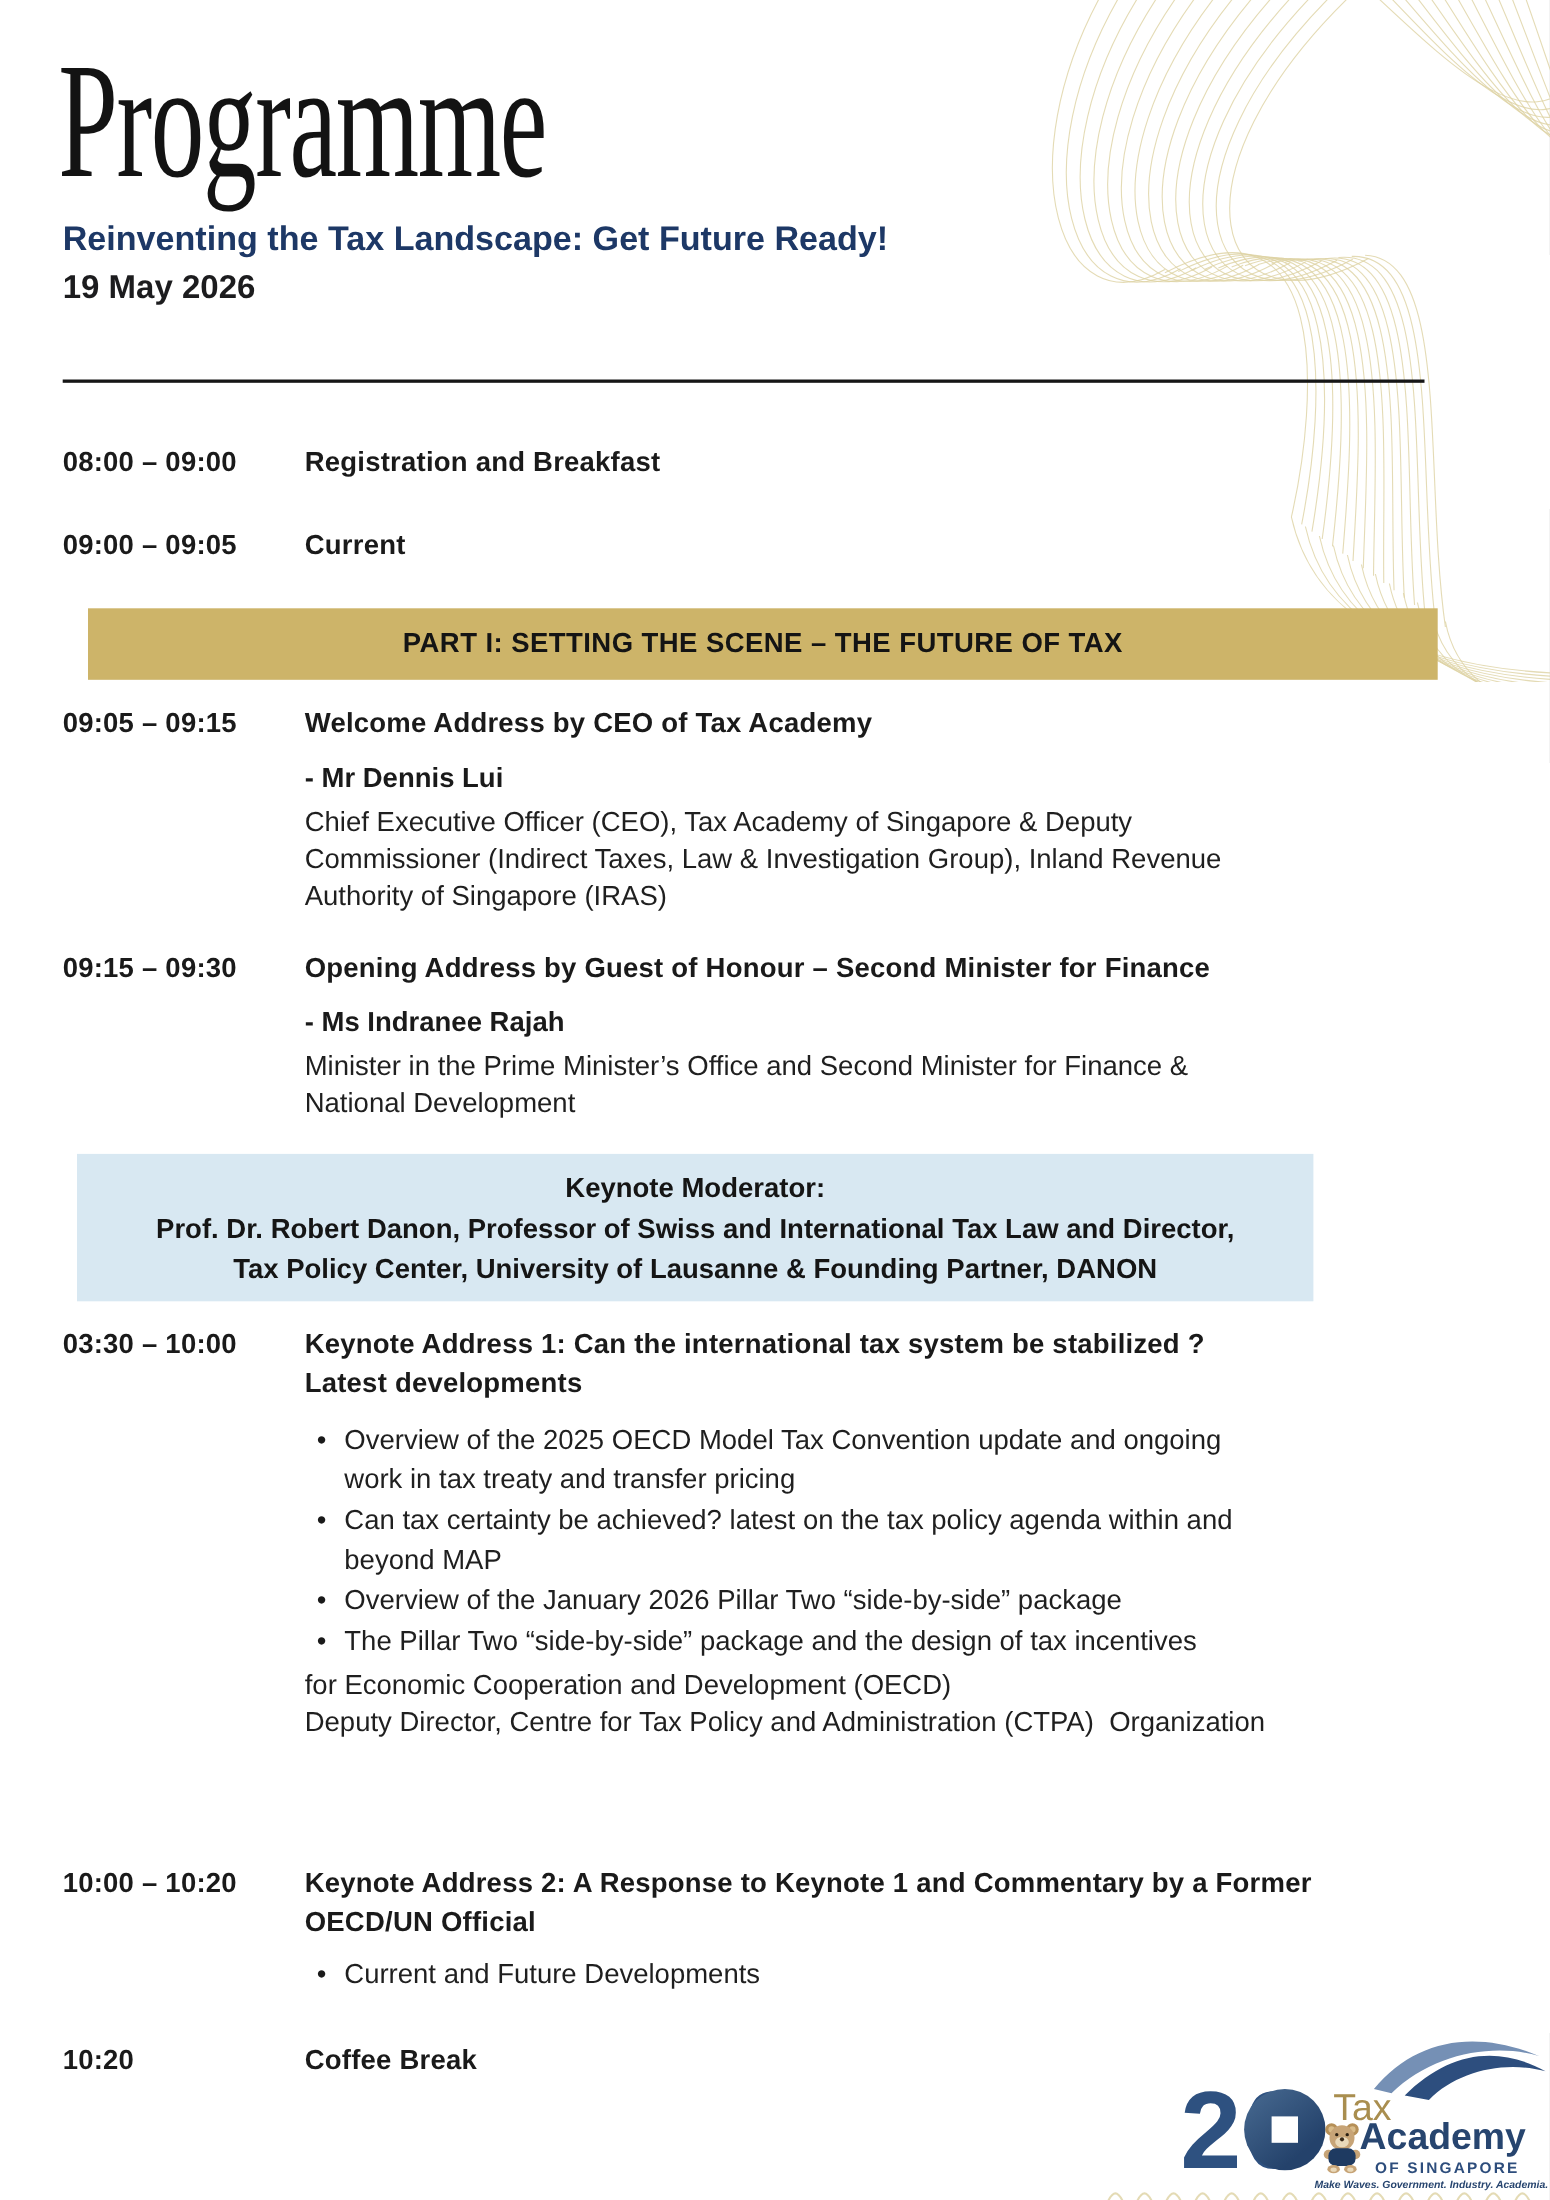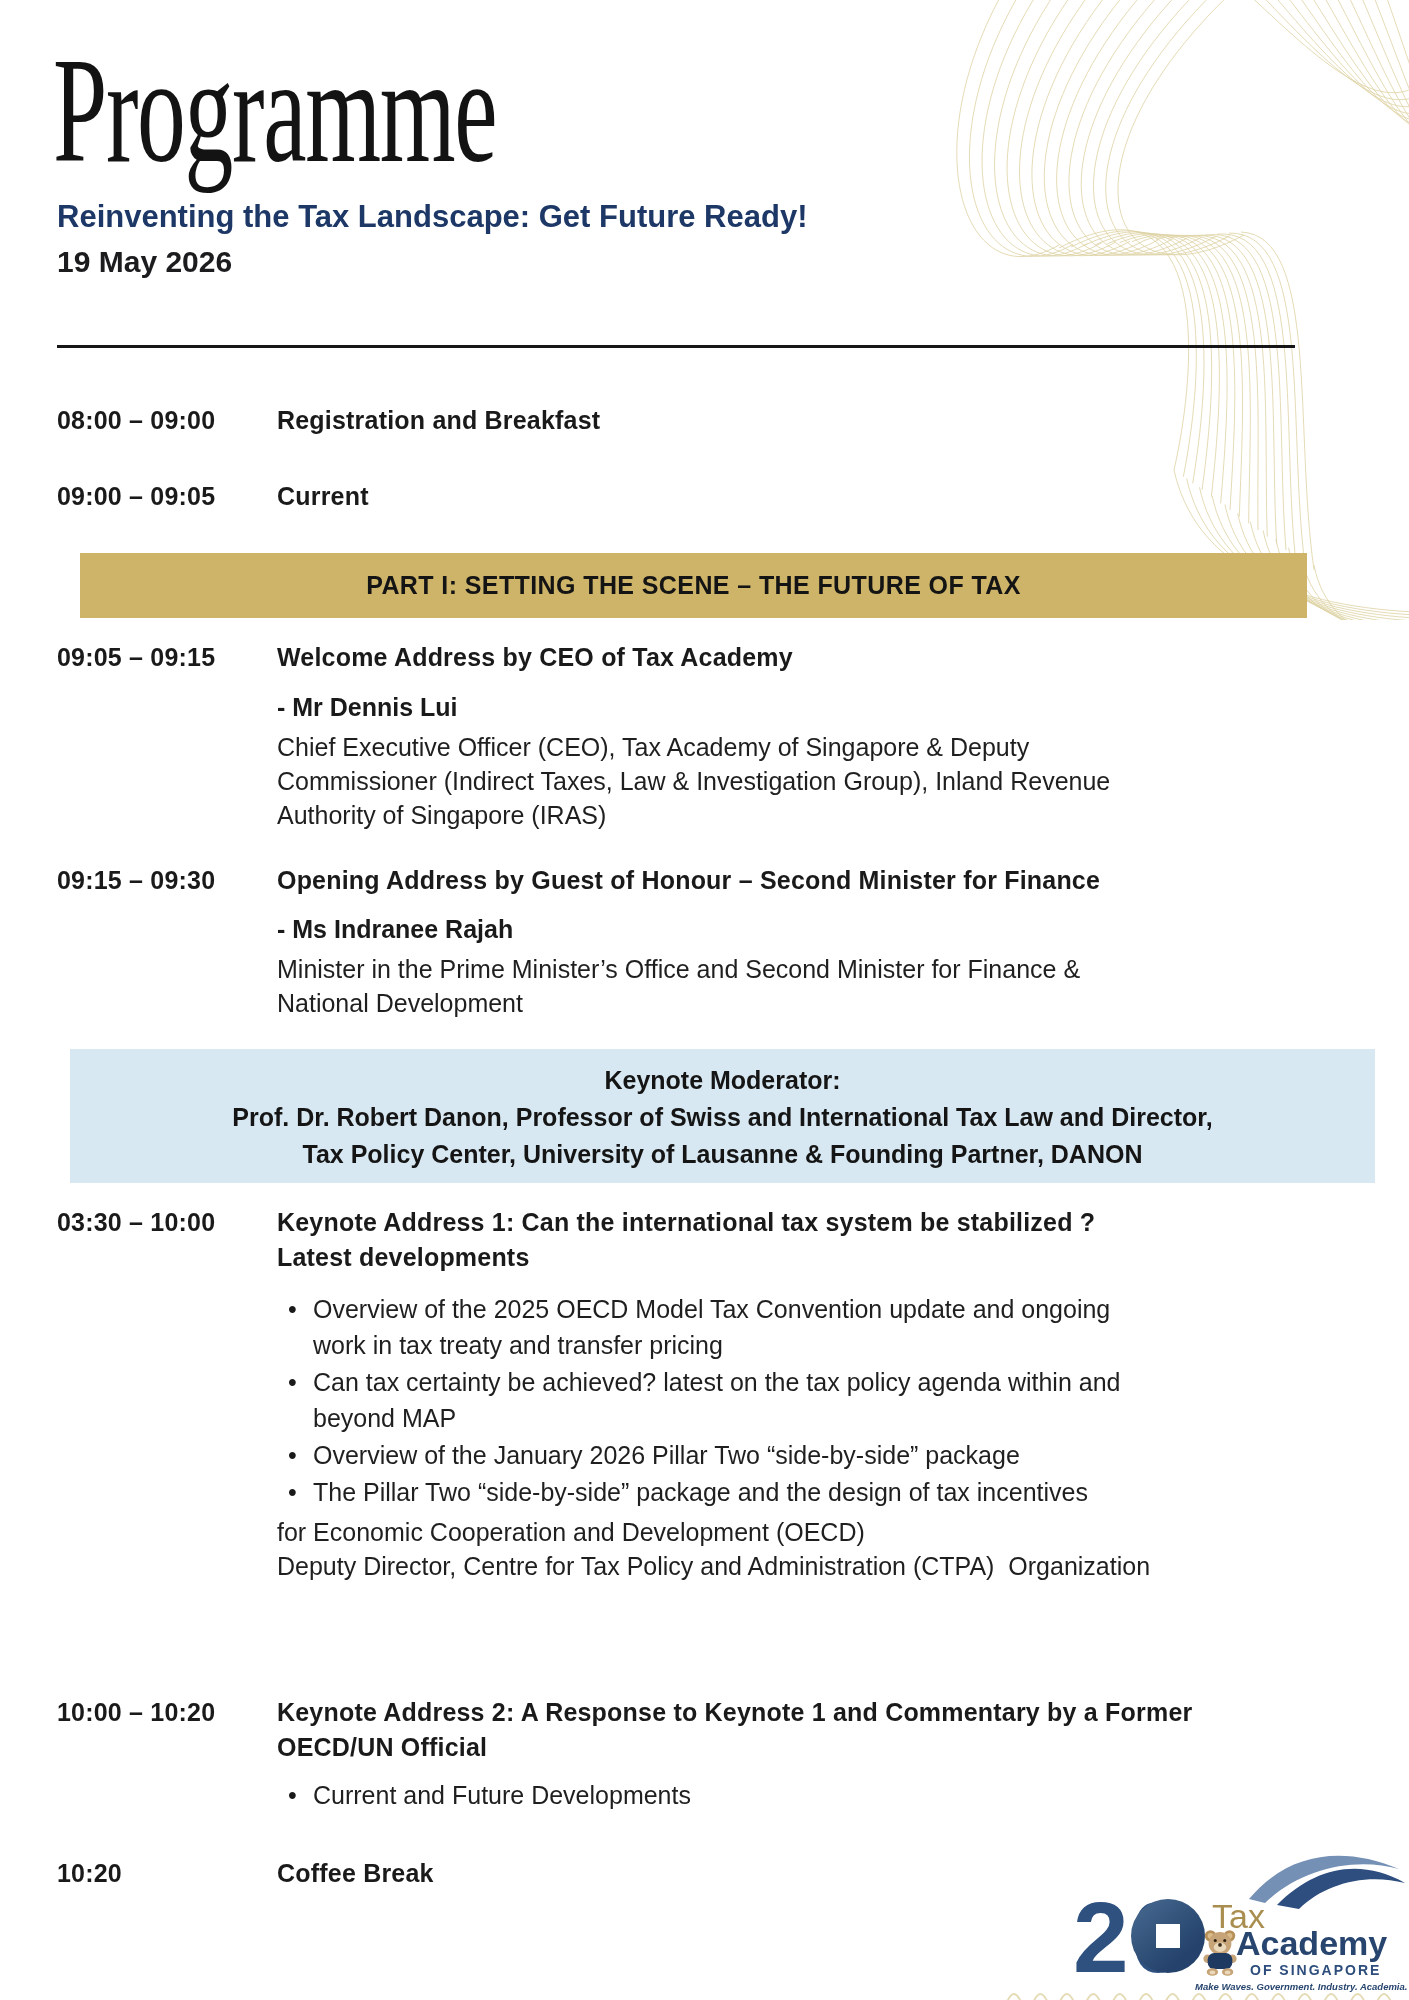--- a/index.html
+++ b/index.html
@@ -39,21 +39,21 @@
   .desc{margin-top:5px;}
   .s3 .speaker{margin-top:15px;}
 
   .banner{
     position:absolute; left:70px; top:553px; width:1227px; height:65px;
     background:var(--banner-bg,#cdb469);
     display:flex; align-items:center; justify-content:center;
     font-size:25px; font-weight:700; letter-spacing:.4px; color:#141414; white-space:pre;margin-left:10px;
   }
   .mod-box{
-    position:absolute; left:70px; top:1049px; width:1305px; height:134px;
+    position:absolute; left:70px; top:1049px; width:1124px; height:134px;
     background:var(--mod-bg,#d8e8f2); box-sizing:border-box; padding-top:13px;
     text-align:center;
   }
   .mod-box .mline{font-size:25px; line-height:37px; font-weight:700; color:#151515; white-space:pre;}
 
   ul.bullets{list-style:none; margin:16px 0 0 0; padding:0;}
   ul.bullets li{position:relative; padding-left:36px; margin-bottom:1px;}
   ul.bullets li::before{content:"\2022"; position:absolute; left:11px; top:0;
     font-size:25px; line-height:36px; color:#1a1a1a;}
   ul.bullets .line{font-size:25px; line-height:36px; font-weight:400; color:#1f1f1f; white-space:pre;}

